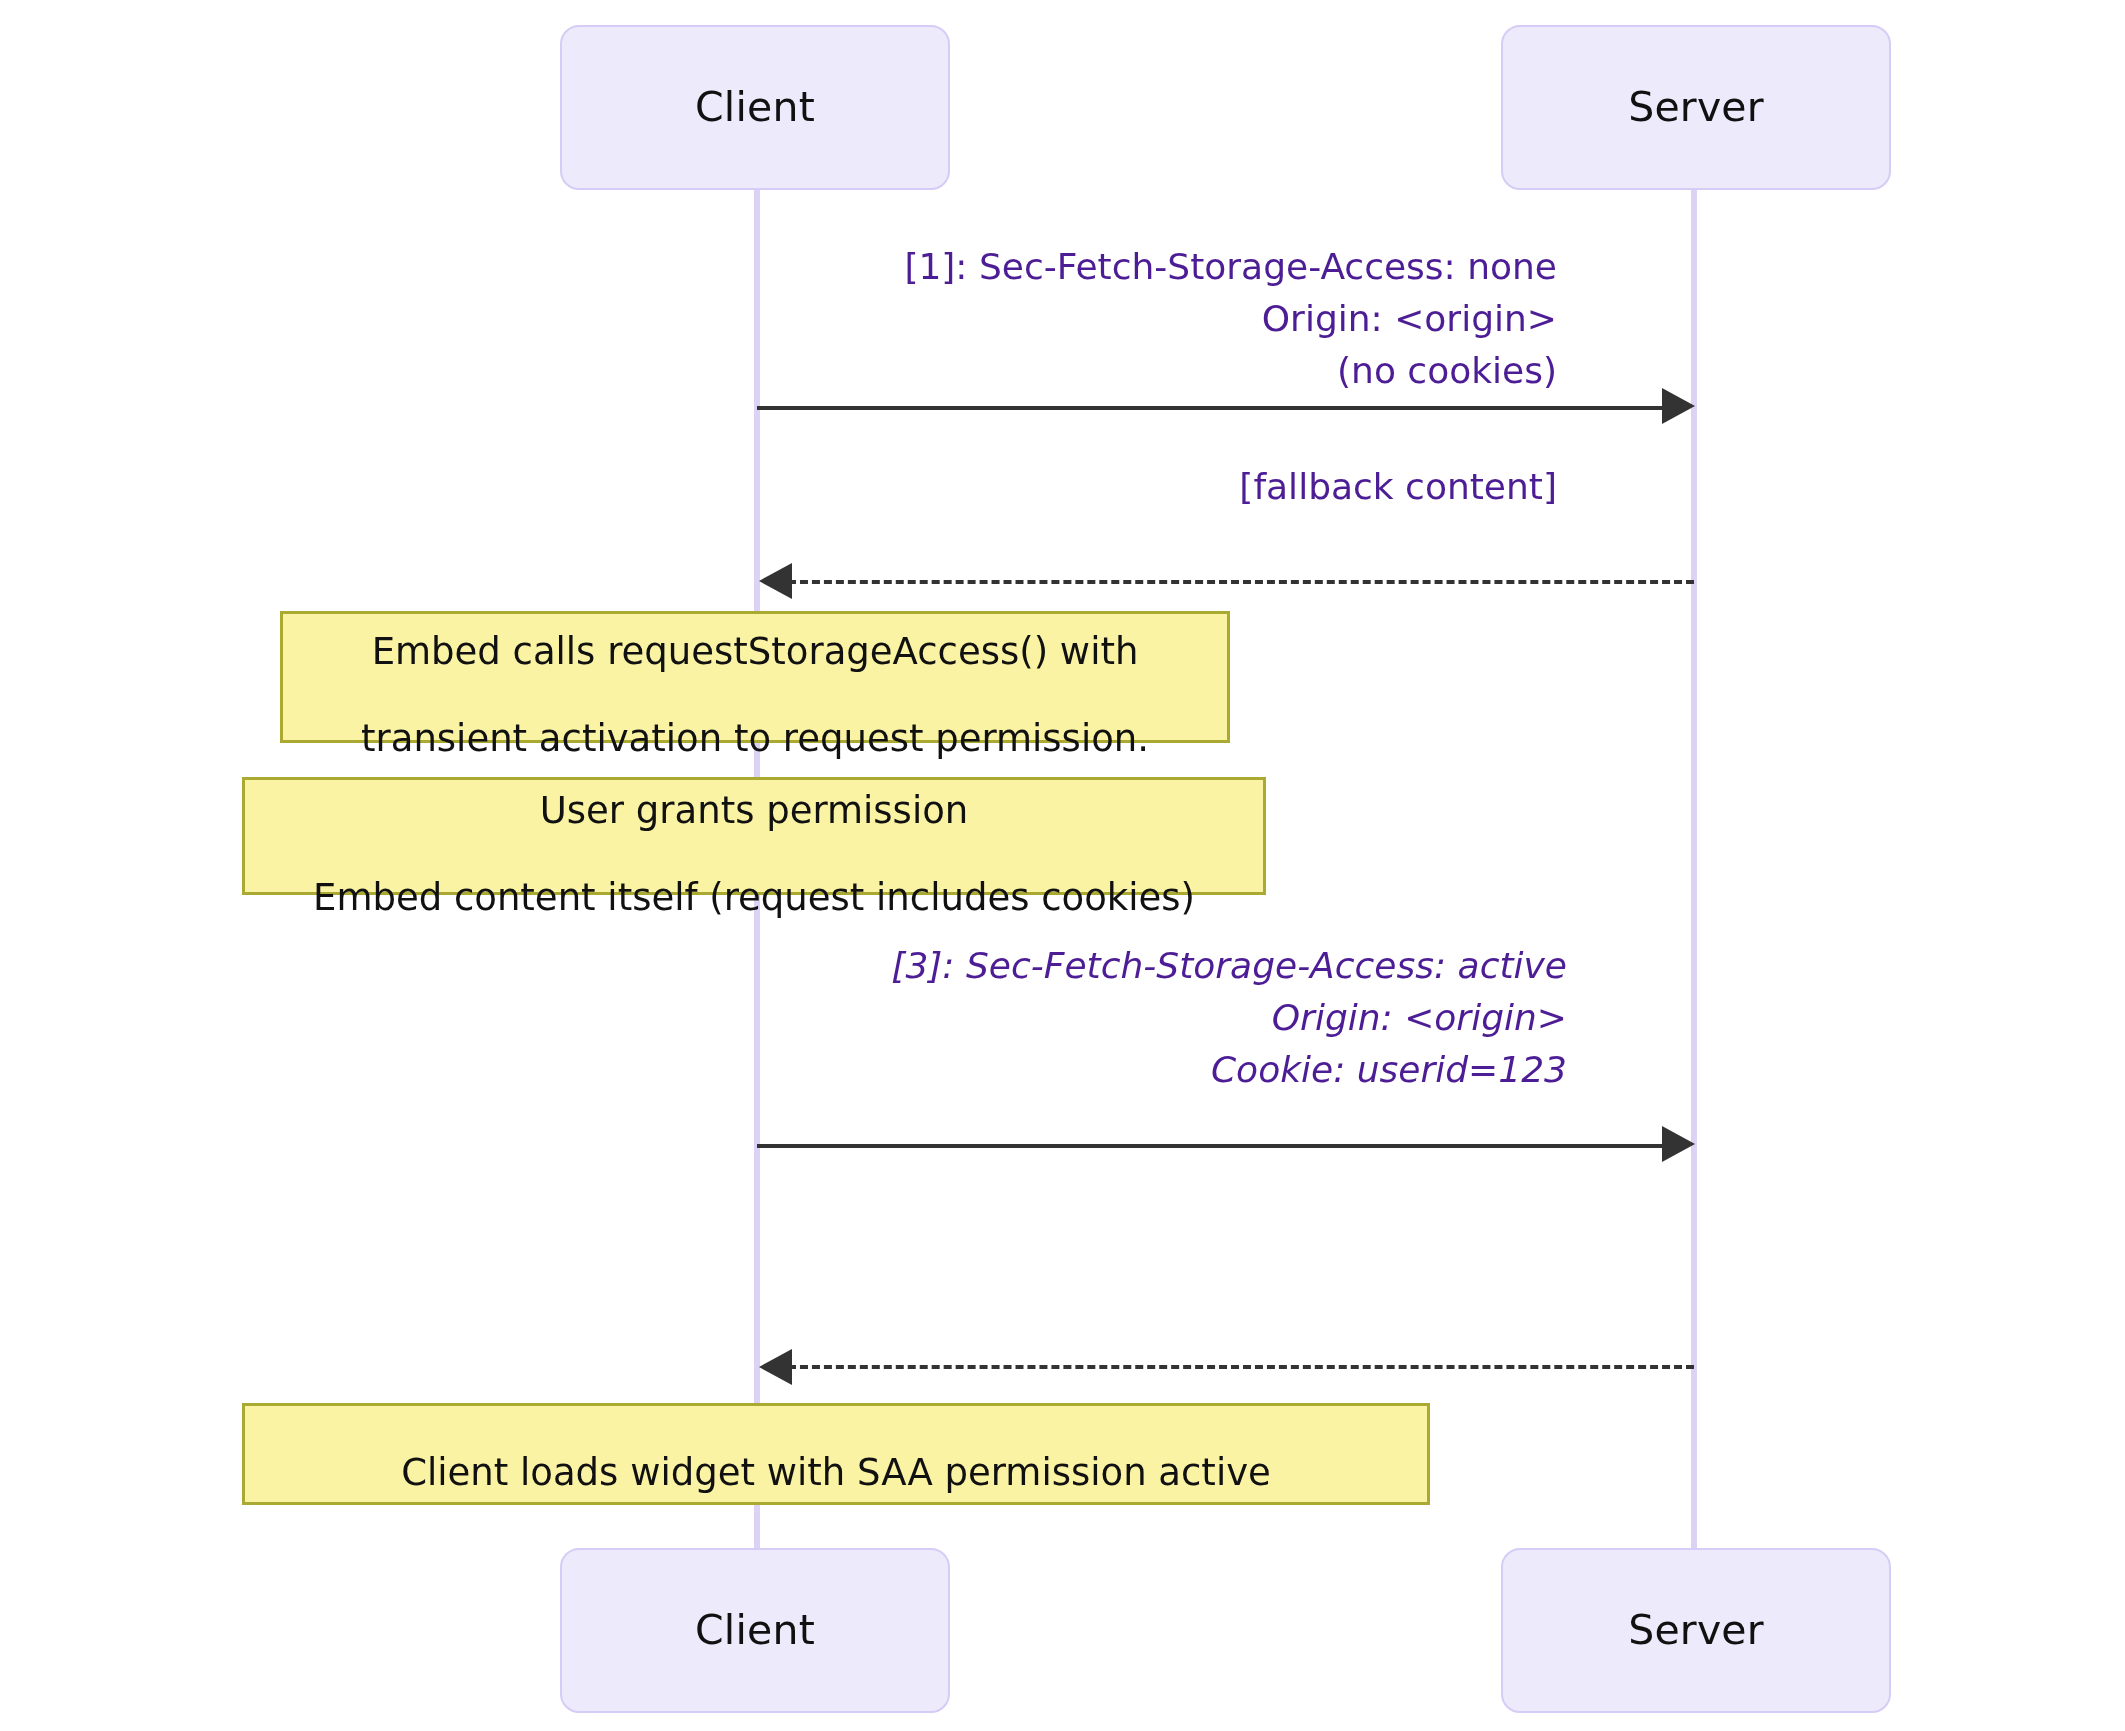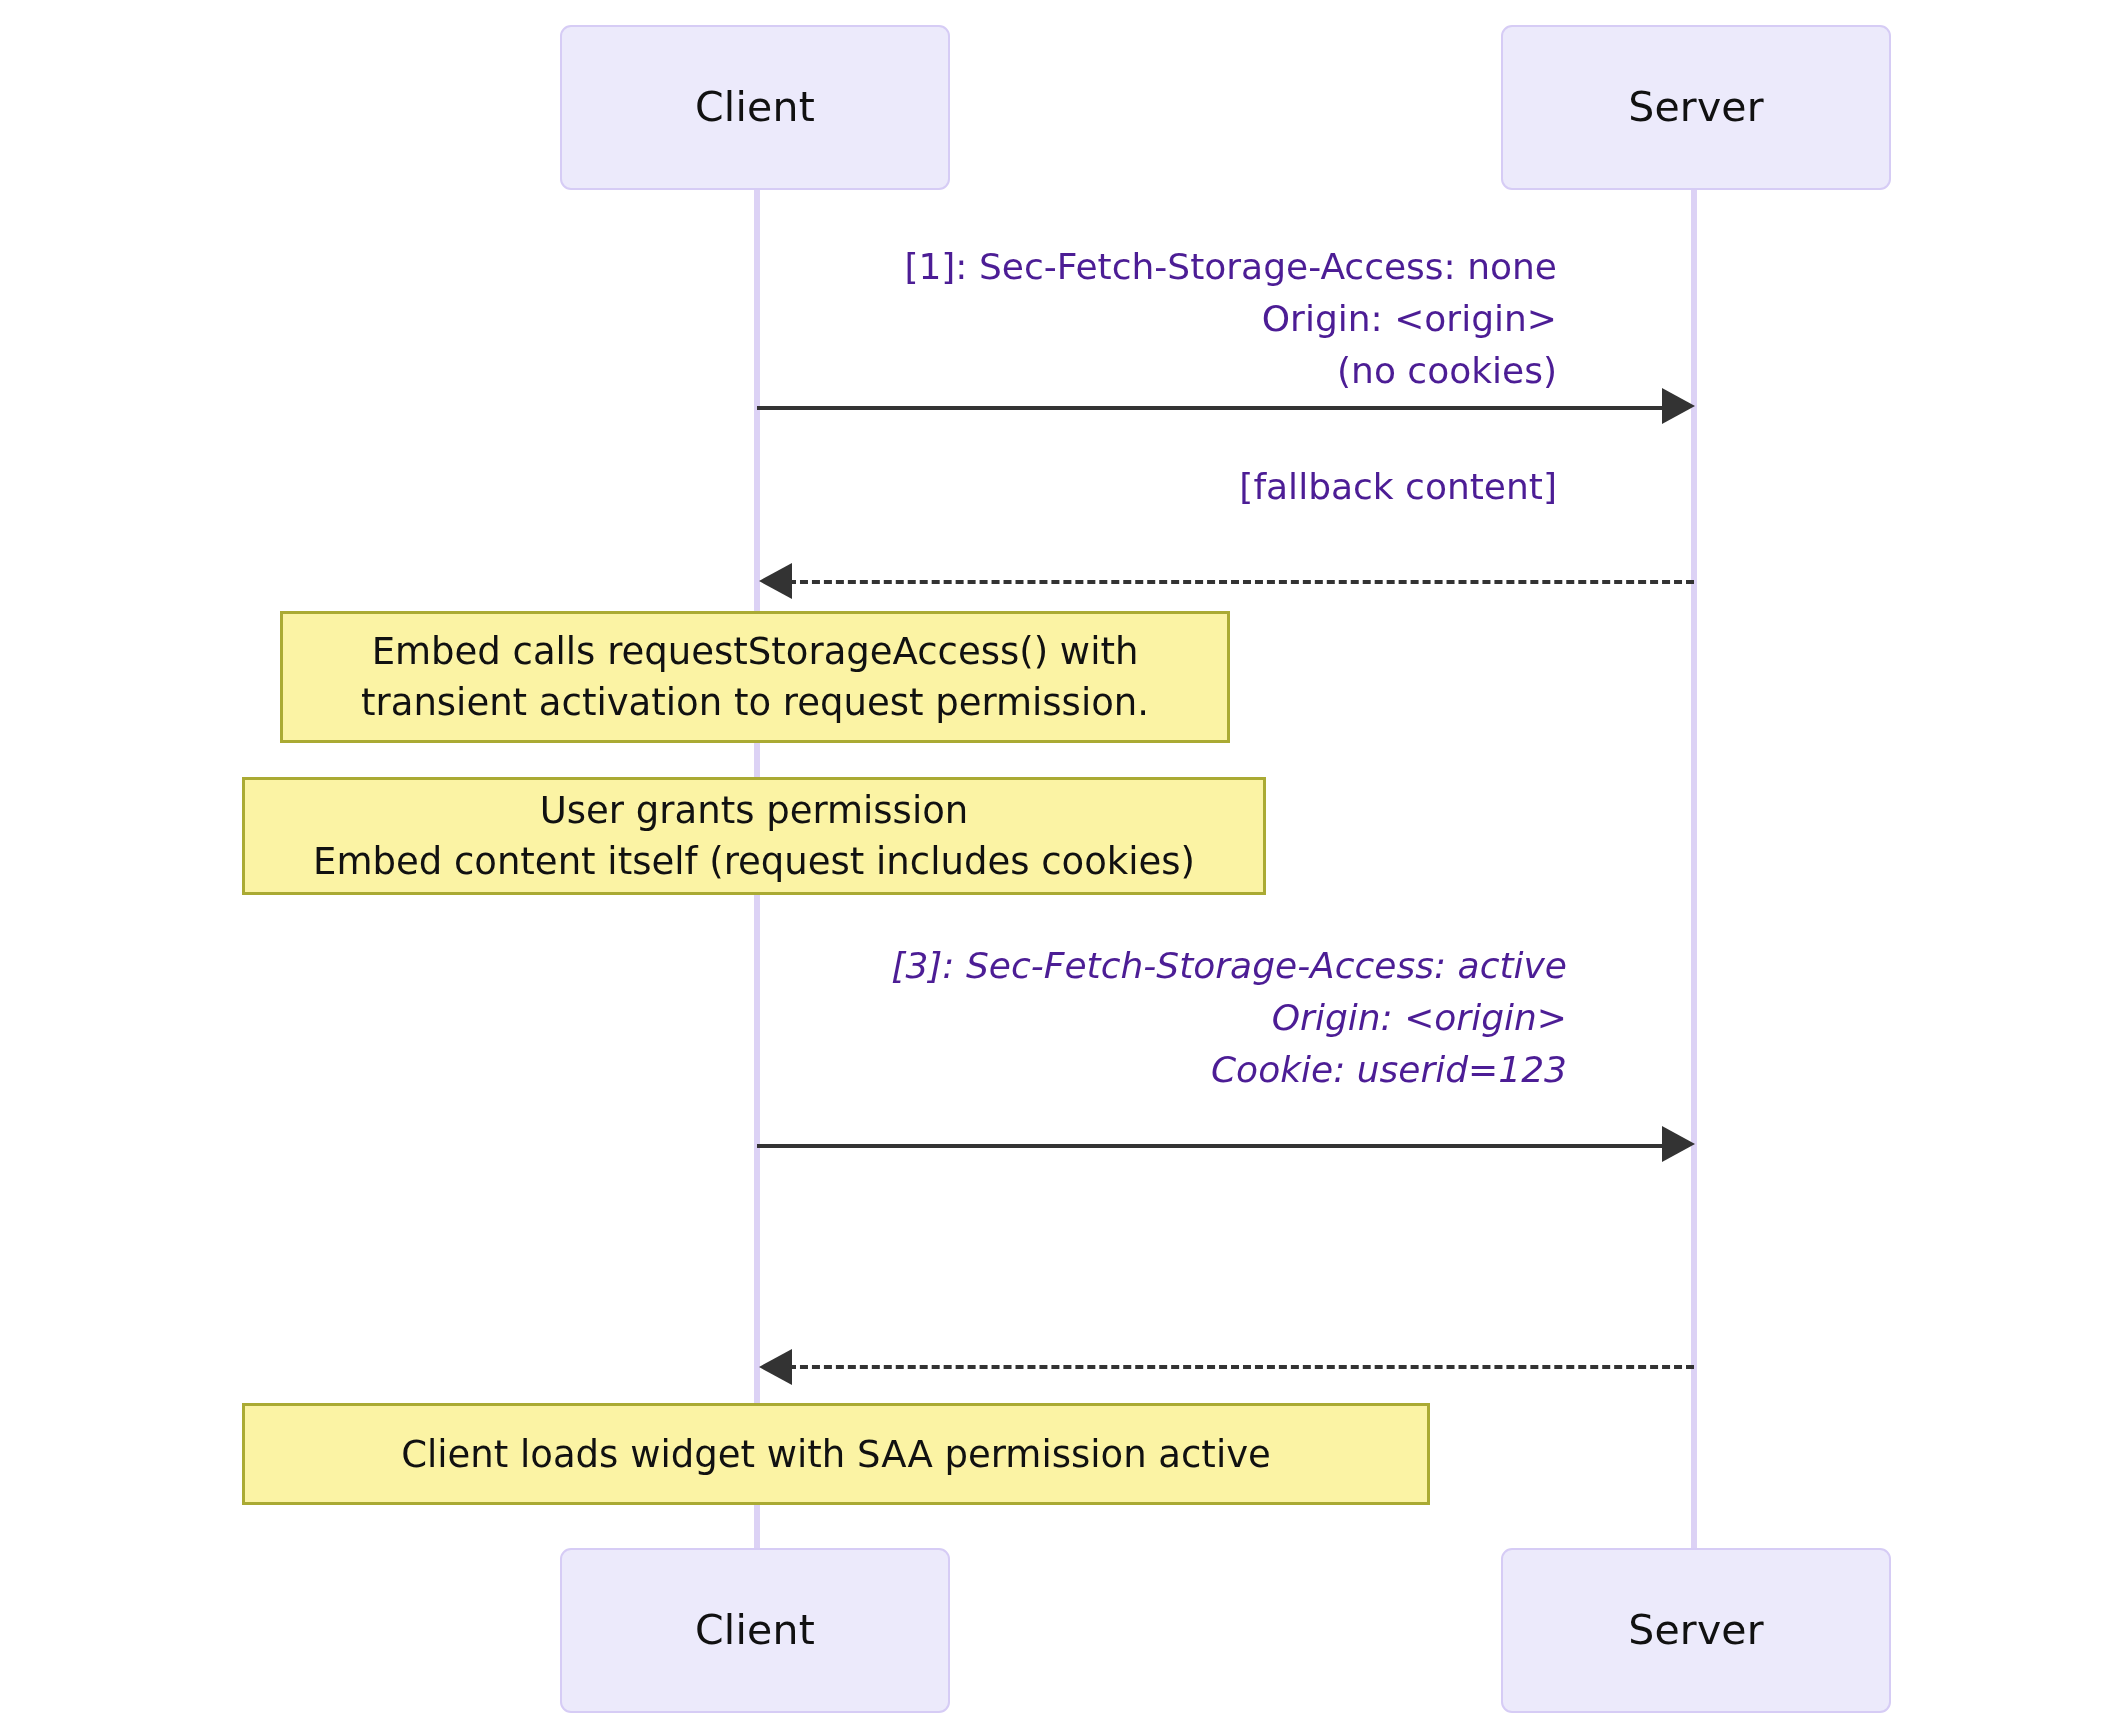--- a/index.html
+++ b/index.html
@@ -23,21 +23,21 @@
     top: 0;
     width: 2126px;
     height: 1732px;
   }
 
   
   .actor-box {
     position: absolute;
     background: #ECEAFB;
     border: 2px solid #D6CCF5;
-    border-radius: 11px;
+    border-radius: 19px;
     box-sizing: border-box;
     display: flex;
     align-items: center;
     justify-content: center;
   }
   .actor-label {
     font-size: 41px;
     color: #111111;
     font-family: "DejaVu Sans", "Liberation Sans", sans-serif;
     letter-spacing: 0.2px;
@@ -98,21 +98,21 @@
     display: flex;
     flex-direction: column;
     align-items: center;
     justify-content: center;
     color: #111111;
     font-size: 37px;
     line-height: 51px;
     text-align: center;
     font-family: "DejaVu Sans", "Liberation Sans", sans-serif;
   }
-  .note-box .line { display: block; white-space: nowrap; }
+  .note-box .line { display: block; white-space: nowrap; margin-top: 36px; }
 </style>
 </head>
 <body>
 
 <div id="diagram-root">
 
   <div class="lifeline" style="left:754px; top:189px; height:1359px;"></div>
   <div class="lifeline" style="left:1691px; top:189px; height:1359px;"></div>
 
   <div class="actor-box" style="left:560px; top:24.6px; width:390px; height:165px;">

